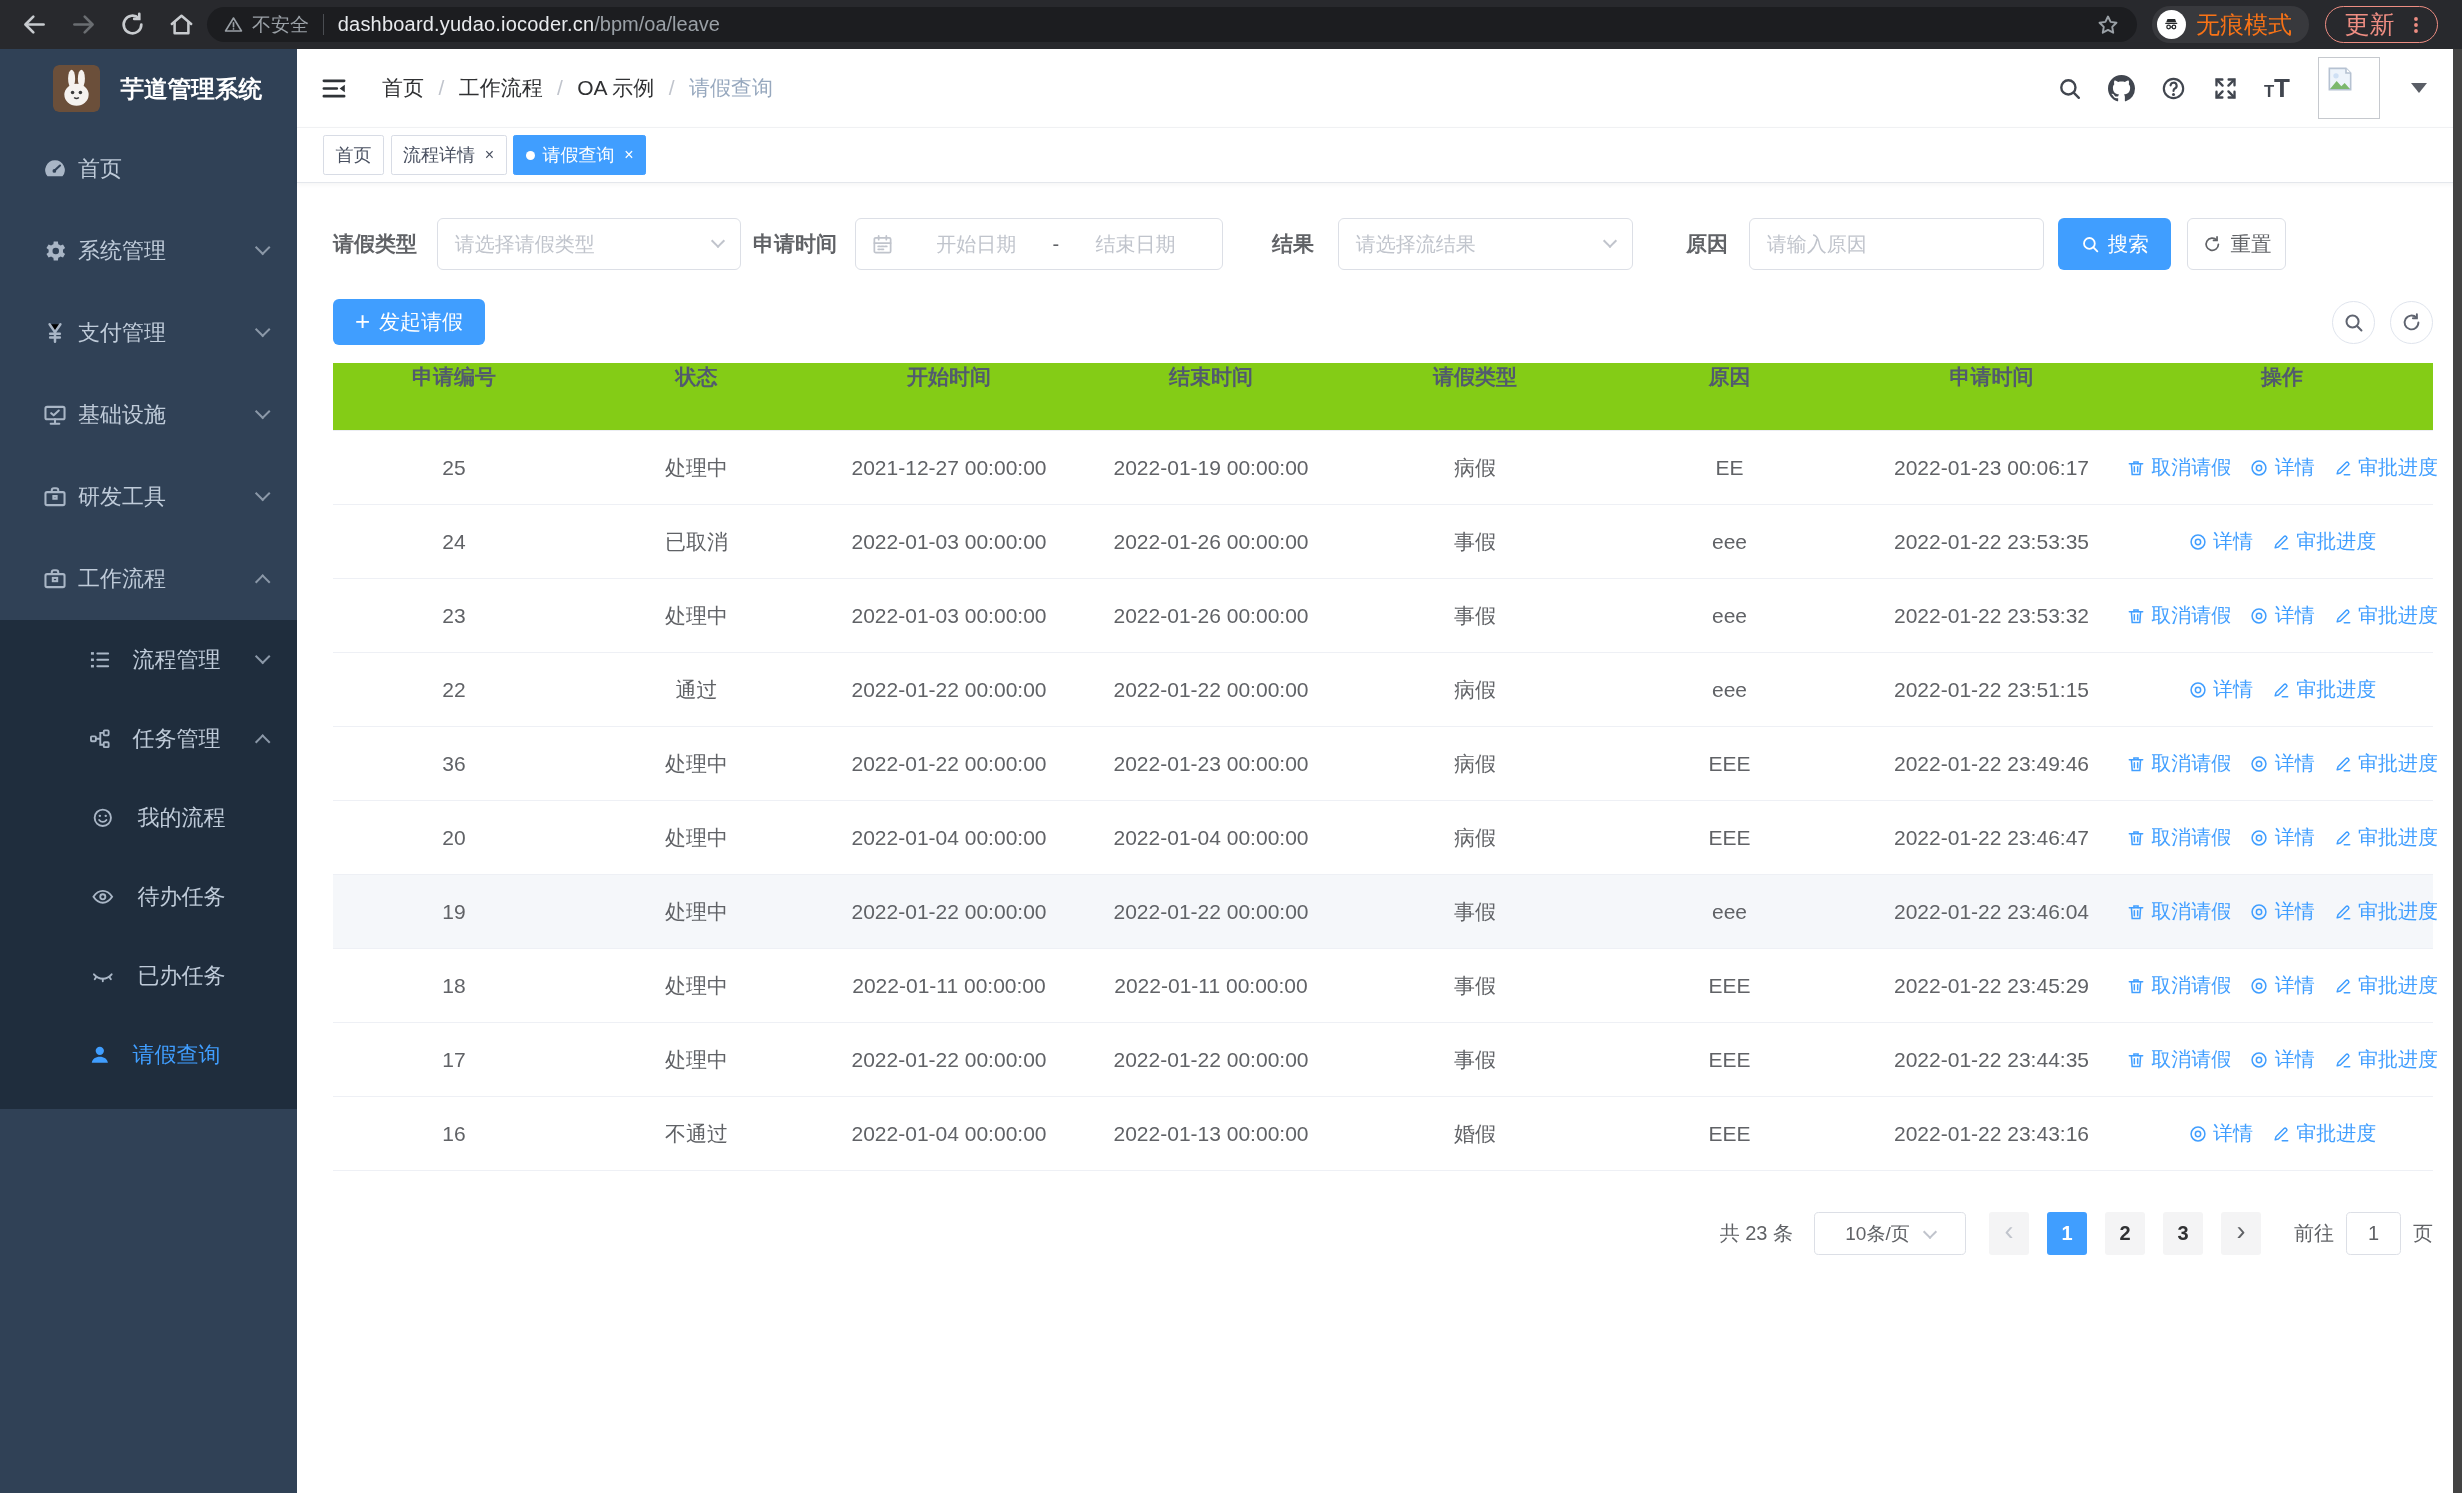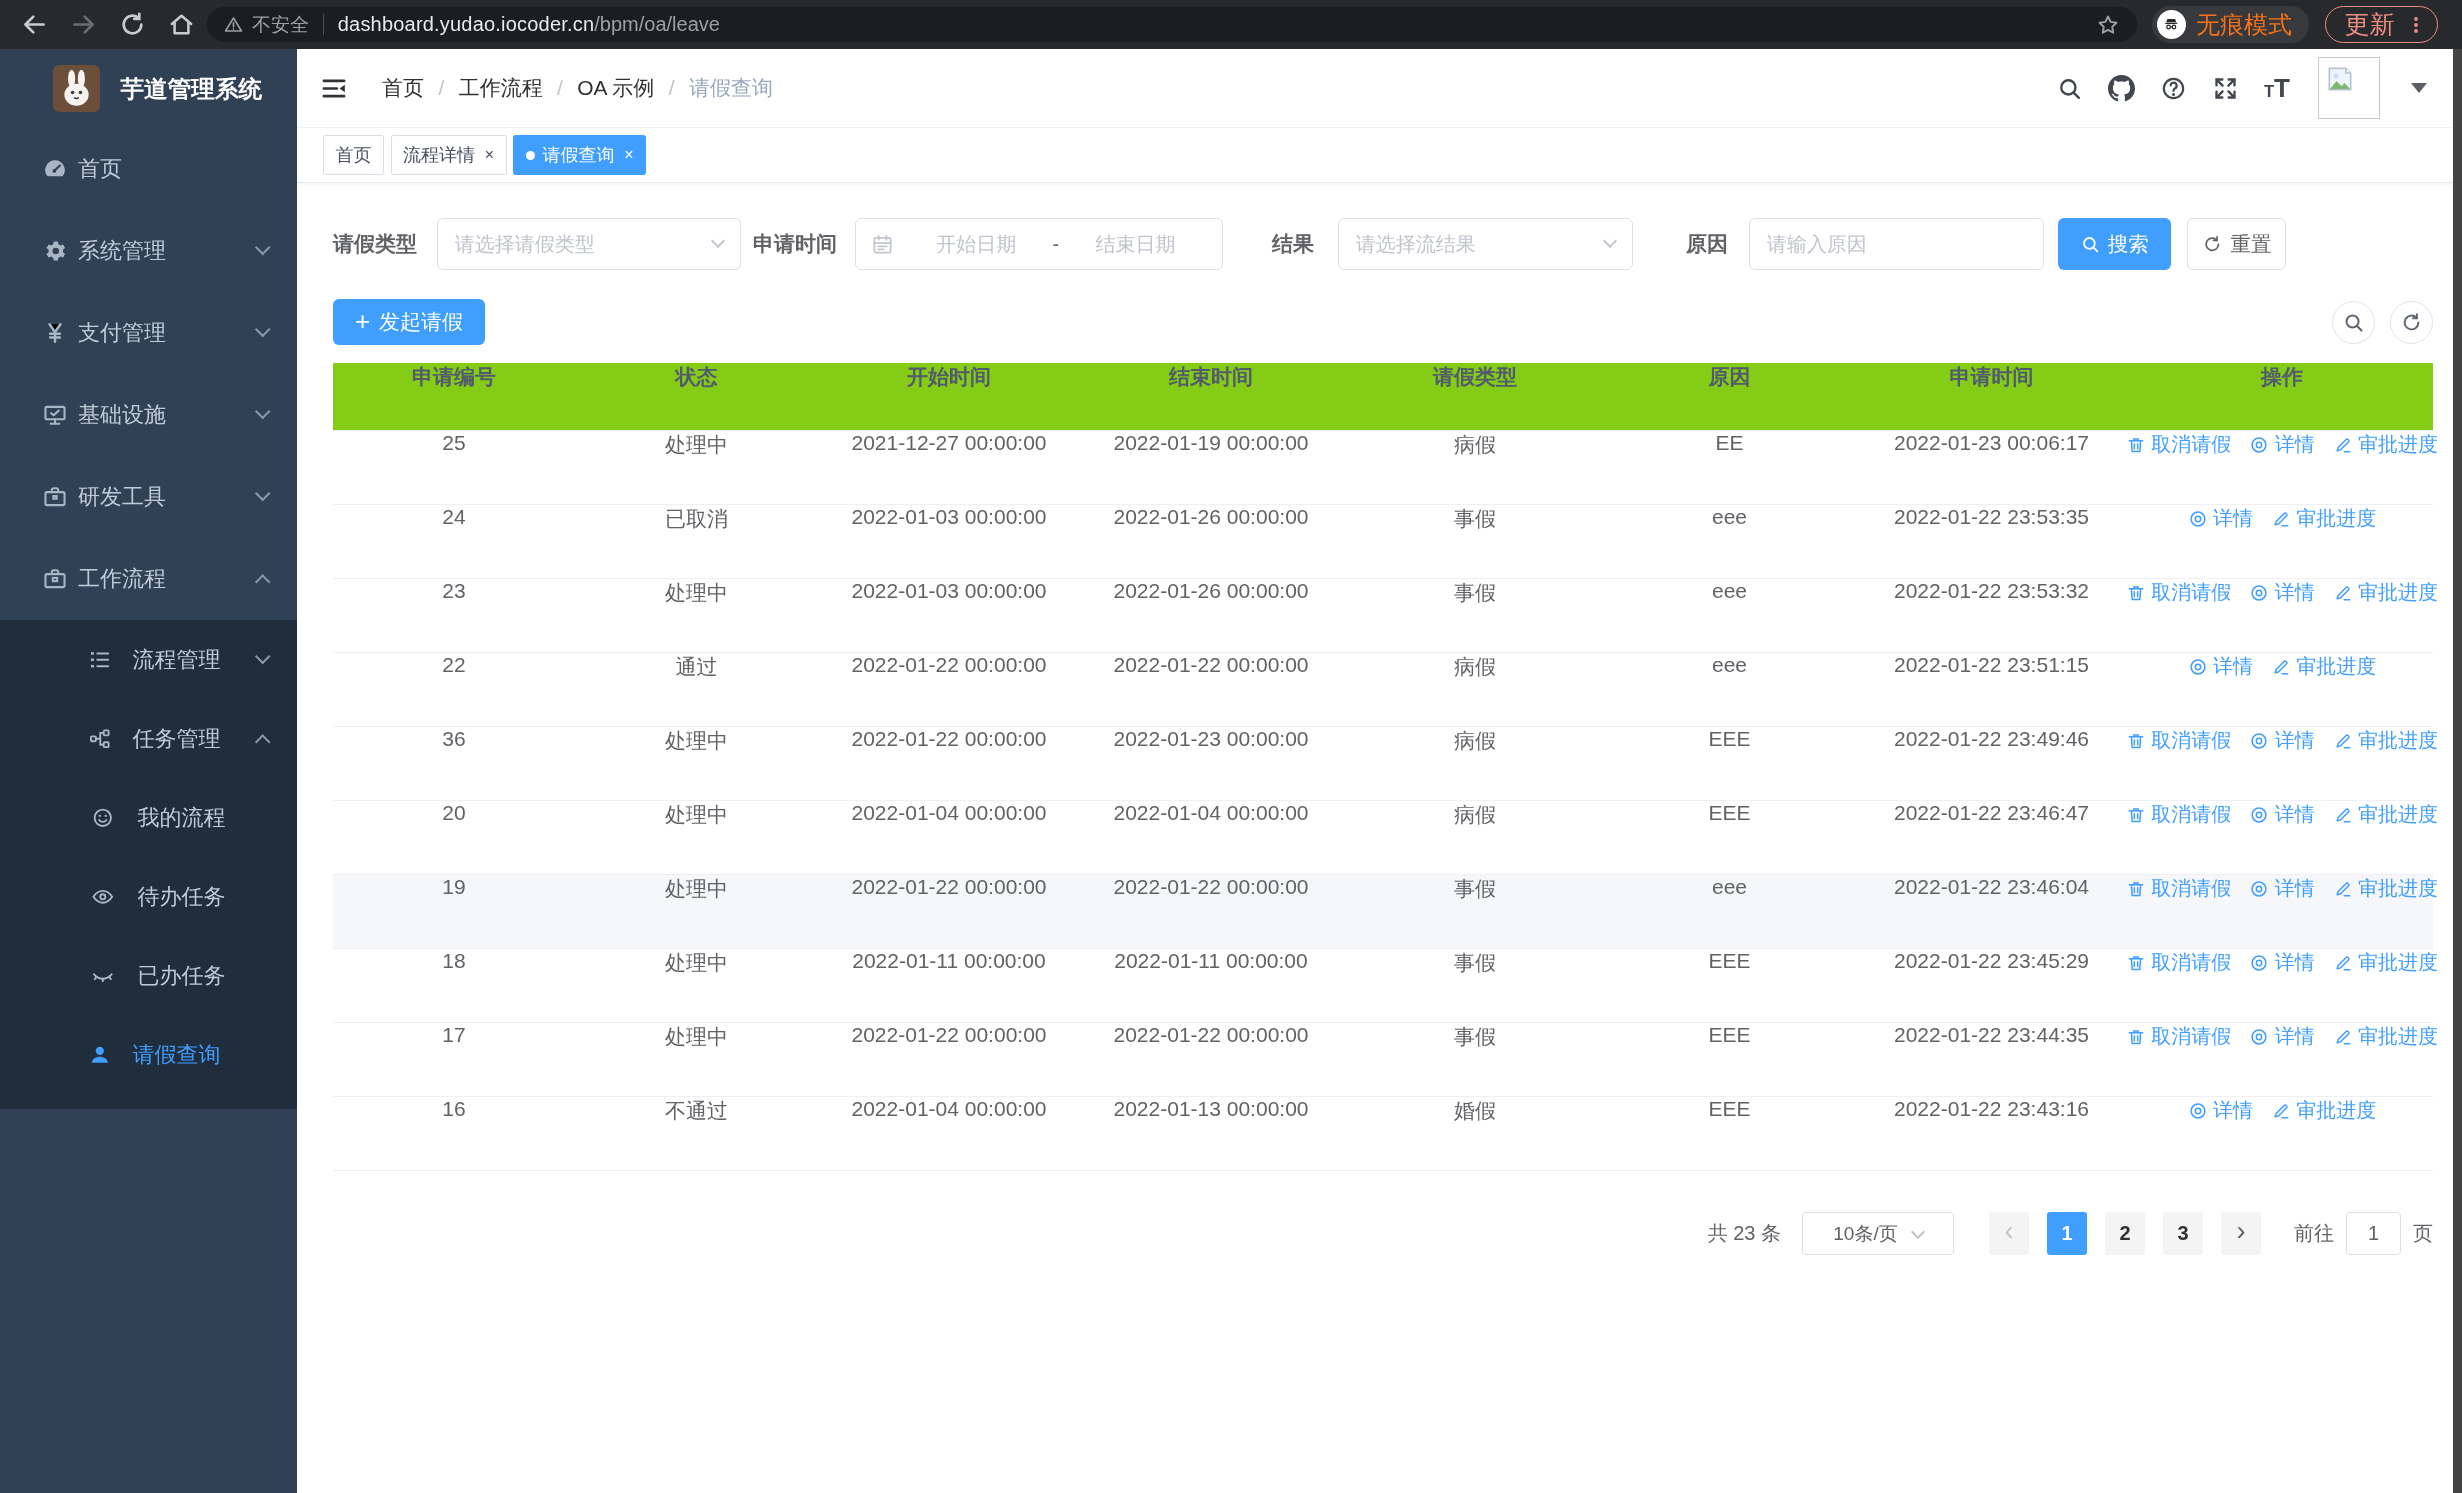--- a/index.html
+++ b/index.html
@@ -90,31 +90,31 @@
 .btn-create{width:152px;height:46px;background:#409eff;color:#fff;font-size:21px;gap:9px}
 .plus{font-size:26px;line-height:0;font-weight:400;margin-top:-1.5px}
 .roundbtns{margin-left:auto;display:flex;gap:15px}
 .rbtn{width:43px;height:43px;border-radius:50%;border:1.5px solid #dfe4ed;display:flex;align-items:center;justify-content:center;color:#5f6470;background:#fff;cursor:pointer}
 .rbtn .ico{width:23px;height:23px}
 
 
 .tablewrap{margin-top:18px}
 .thead{display:flex;height:68px;background:#84cc16;align-items:flex-start;border-bottom:1.5px solid #eceef3}
 .th{font-size:21px;font-weight:700;color:#515a6e;text-align:center;flex:none}
-.trow{display:flex;height:74px;align-items:flex-start;border-bottom:1.5px solid #eef0f5;background:#fff}
+.trow{display:flex;height:74px;align-items:center;border-bottom:1.5px solid #eef0f5;background:#fff}
 .trow.hover{background:#f5f7fa}
 .td{font-size:21px;color:#606266;text-align:center;white-space:nowrap;flex:none}
 .actions{display:flex;justify-content:center;align-items:center;gap:18px;color:#409eff}
 .act{display:flex;align-items:center;gap:5.3px;font-size:20px;cursor:pointer;white-space:nowrap}
 .act .ico{width:20px;height:20px}
 
 
 .pager{margin-top:41px;display:flex;justify-content:flex-end;align-items:center;font-size:20px;color:#606266}
 .pg-total{margin-right:21px;white-space:nowrap}
-.pg-size{width:152px;height:43px;border:1.5px solid #dcdfe6;border-radius:4.6px;display:flex;align-items:center;justify-content:center;gap:15px;color:#606266;font-size:19px;margin-right:26px;cursor:pointer}
+.pg-size{width:152px;height:43px;border:1.5px solid #dcdfe6;border-radius:4.6px;display:flex;align-items:center;justify-content:center;gap:15px;color:#606266;font-size:19px;margin-right:14px;cursor:pointer}
 .pg-size .schev{margin:-3px 0 0 0}
 .pg-btn{min-width:40px;height:43px;background:#f4f4f5;border-radius:3px;display:flex;align-items:center;justify-content:center;margin:0 9px;color:#303133;font-weight:700;font-size:20px;cursor:pointer}
 .pg-btn.activepg{background:#409eff;color:#fff}
 .pg-arrow{color:#c0c4cc;font-weight:400;font-size:27px;line-height:1;padding-bottom:4.6px}
 .pg-arrow-next{color:#606266}
 .pg-goto{margin-left:24px;display:flex;align-items:center;gap:12px;white-space:nowrap}
 .pg-input{width:55px;height:43px;border:1.5px solid #dcdfe6;border-radius:4.6px;text-align:center;font-size:20px;color:#606266;outline:none}
 
 .scrollbar{position:absolute;right:0;top:49px;bottom:0;width:9px;background:#434343;z-index:10}
 </style>

